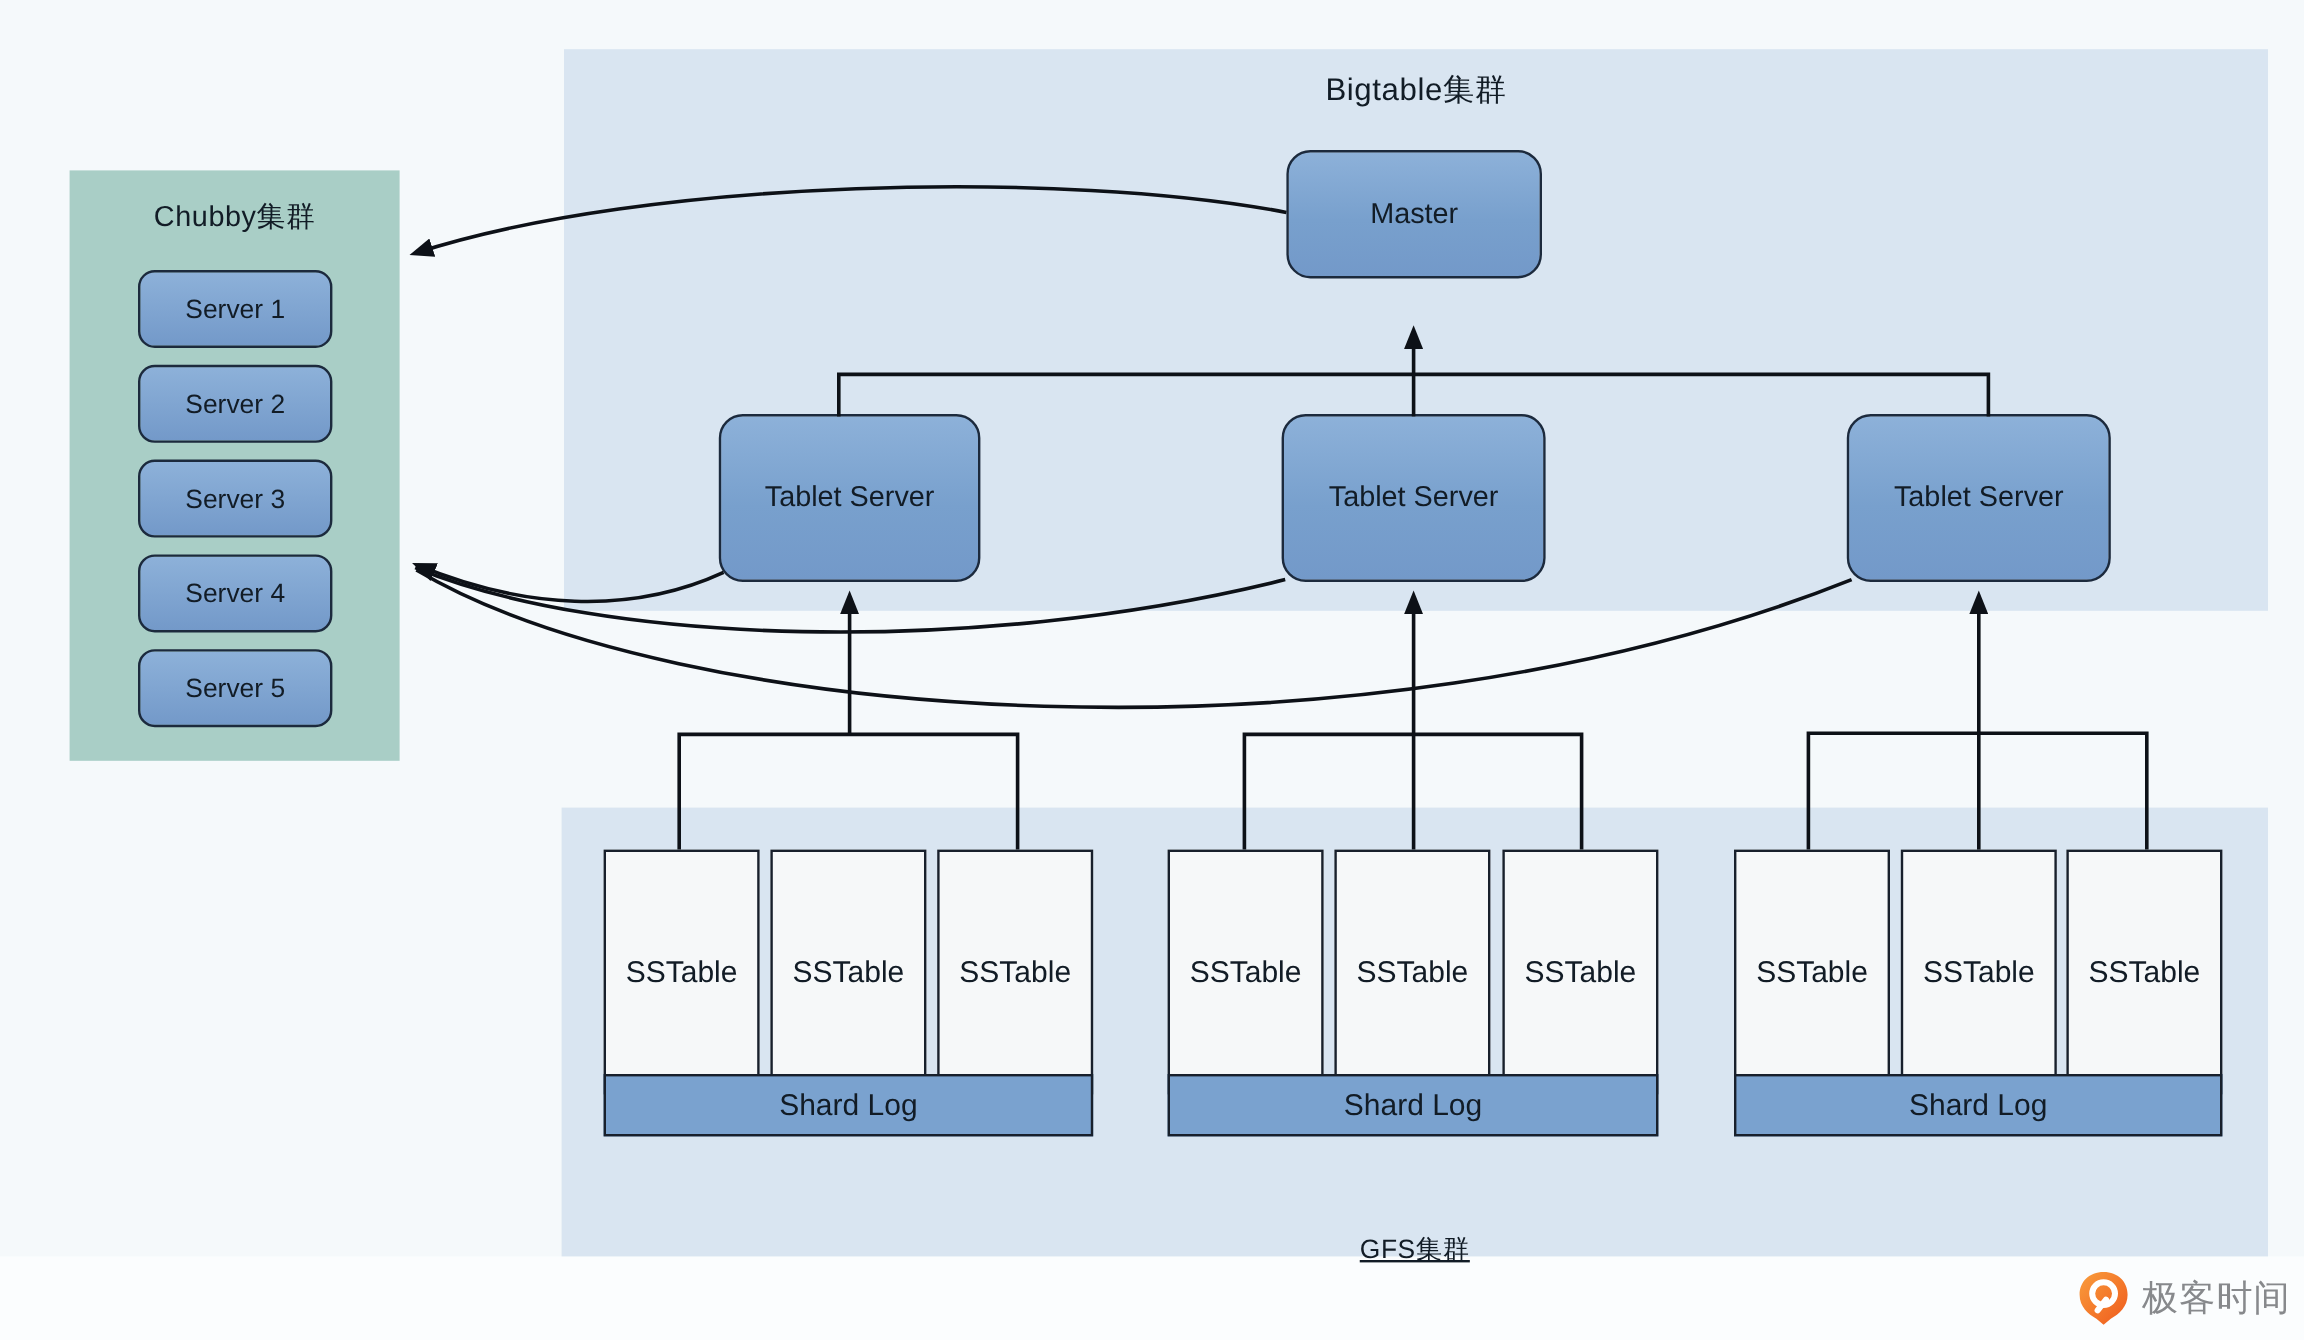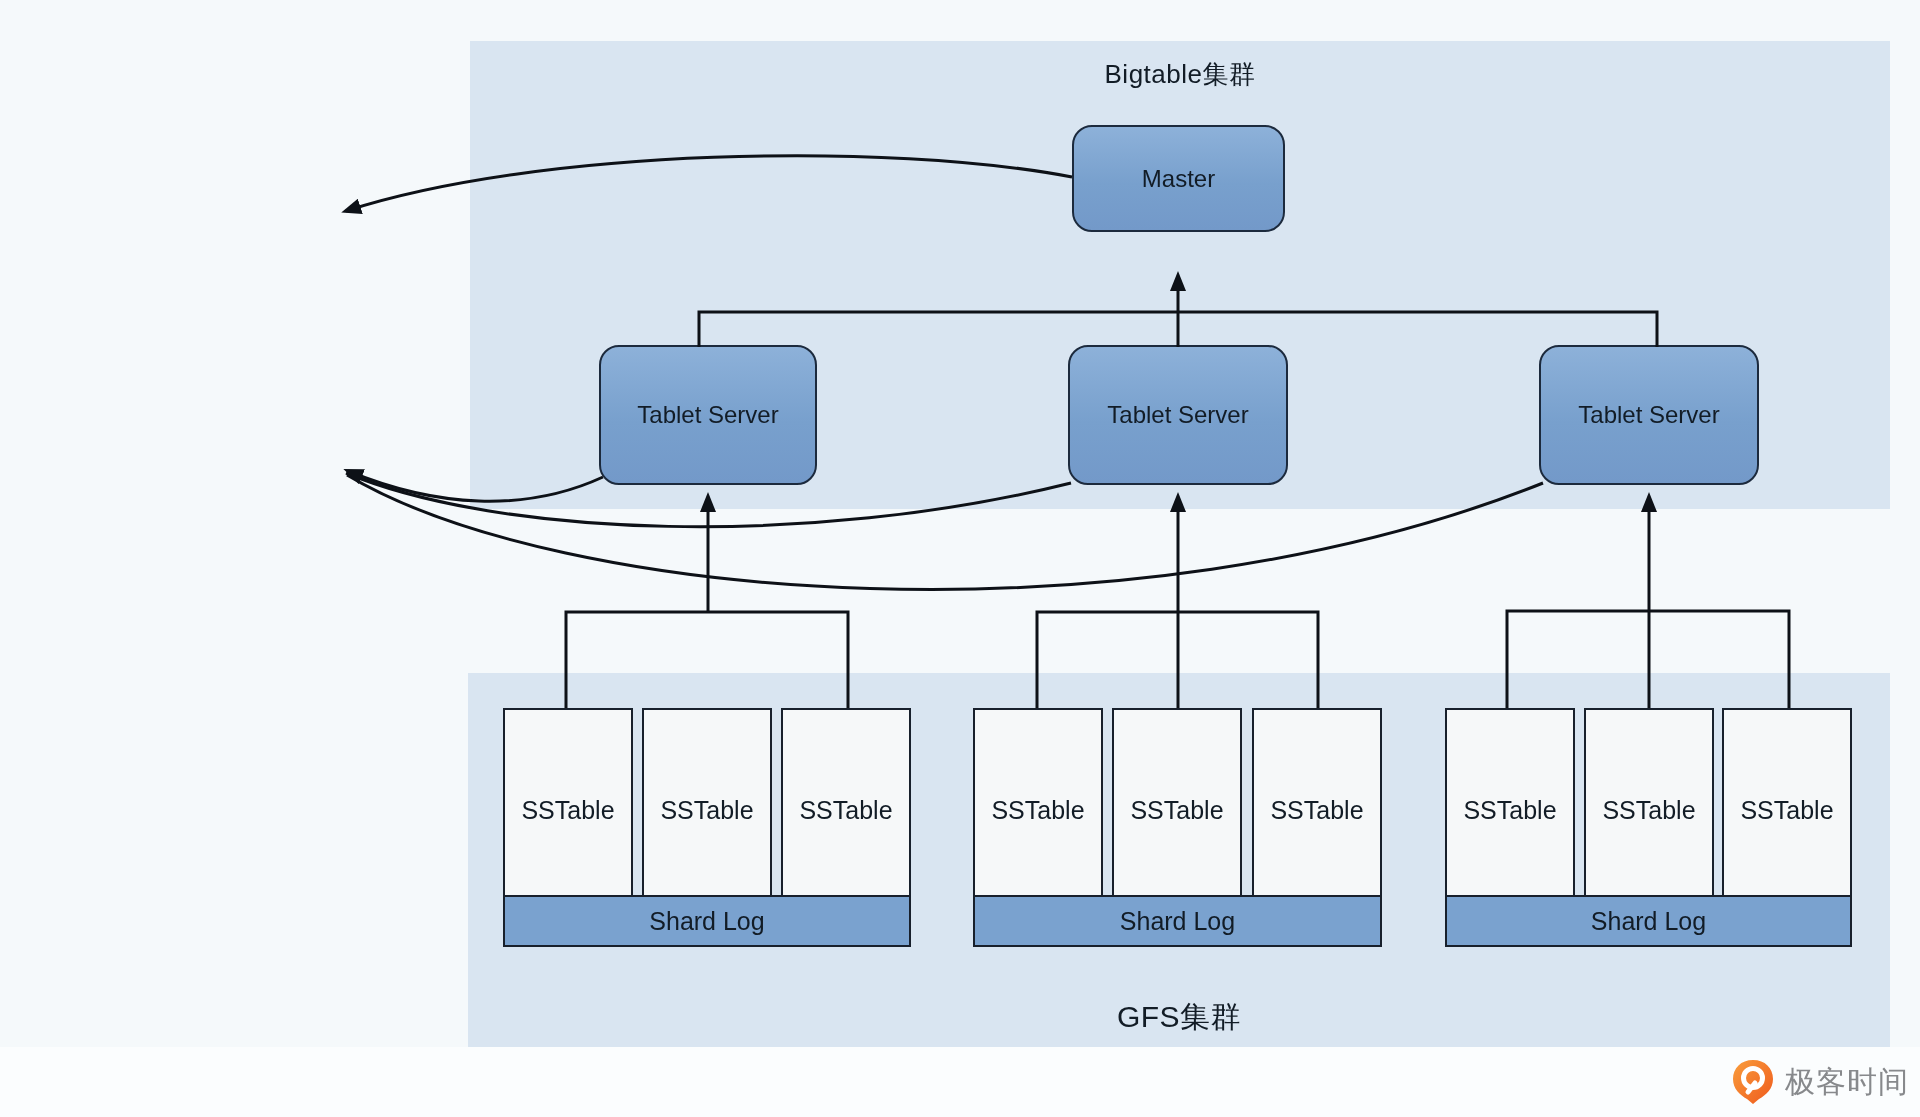--- a/index.html
+++ b/index.html
@@ -11,21 +11,21 @@
   }
   .bottom-strip{position:absolute;left:0;top:1047px;width:1920px;height:70px;background:#fbfdfe;}
   .panel{position:absolute;}
   .panel.blue{background:#d9e5f1;}
   .panel.teal{background:#a9cec6;}
   .panel-bigtable{left:470px;top:41px;width:1420px;height:468px;}
   .panel-gfs{left:468px;top:673px;width:1422px;height:374px;}
   .panel-chubby{left:58px;top:142px;width:275px;height:492px;}
   .panel-title{position:absolute;left:0;width:100%;text-align:center;font-size:26px;letter-spacing:.5px;}
   .title-bigtable{top:16px;}
-  .title-gfs{top:324px;font-size:30px;}
+  .title-gfs{top:353px;font-size:22px;text-decoration:underline;}
   .title-chubby{top:22px;font-size:24px;}
   .node{
     position:absolute;display:flex;align-items:center;justify-content:center;
     background:linear-gradient(180deg,#8db1d9 0%,#78a0cd 55%,#7399c9 100%);
     border:2px solid #1c2a3d;border-radius:20px;font-size:24px;
     box-sizing:border-box;
   }
   .master{left:1072px;top:125px;width:213px;height:107px;}
   .ts1{left:599px;top:345px;width:218px;height:140px;}
   .ts2{left:1068px;top:345px;width:220px;height:140px;}
@@ -61,20 +61,28 @@
 <body>
 
 <div class="canvas">
   <div class="bottom-strip"></div>
 
   <div class="panel blue panel-bigtable">
     <div class="panel-title title-bigtable">Bigtable集群</div>
   </div>
   <div class="panel blue panel-gfs">
     <div class="panel-title title-gfs">GFS集群</div>
+  </div>
+  <div class="panel teal panel-chubby">
+    <div class="panel-title title-chubby">Chubby集群</div>
+    <div class="server srv0">Server 1</div>
+    <div class="server srv1">Server 2</div>
+    <div class="server srv2">Server 3</div>
+    <div class="server srv3">Server 4</div>
+    <div class="server srv4">Server 5</div>
   </div>
 
   <div class="node master">Master</div>
   <div class="node ts1">Tablet Server</div>
   <div class="node ts2">Tablet Server</div>
   <div class="node ts3">Tablet Server</div>
 
   <div class="sstable ss-a0">SSTable</div>
   <div class="sstable ss-a1">SSTable</div>
   <div class="sstable ss-a2">SSTable</div>

